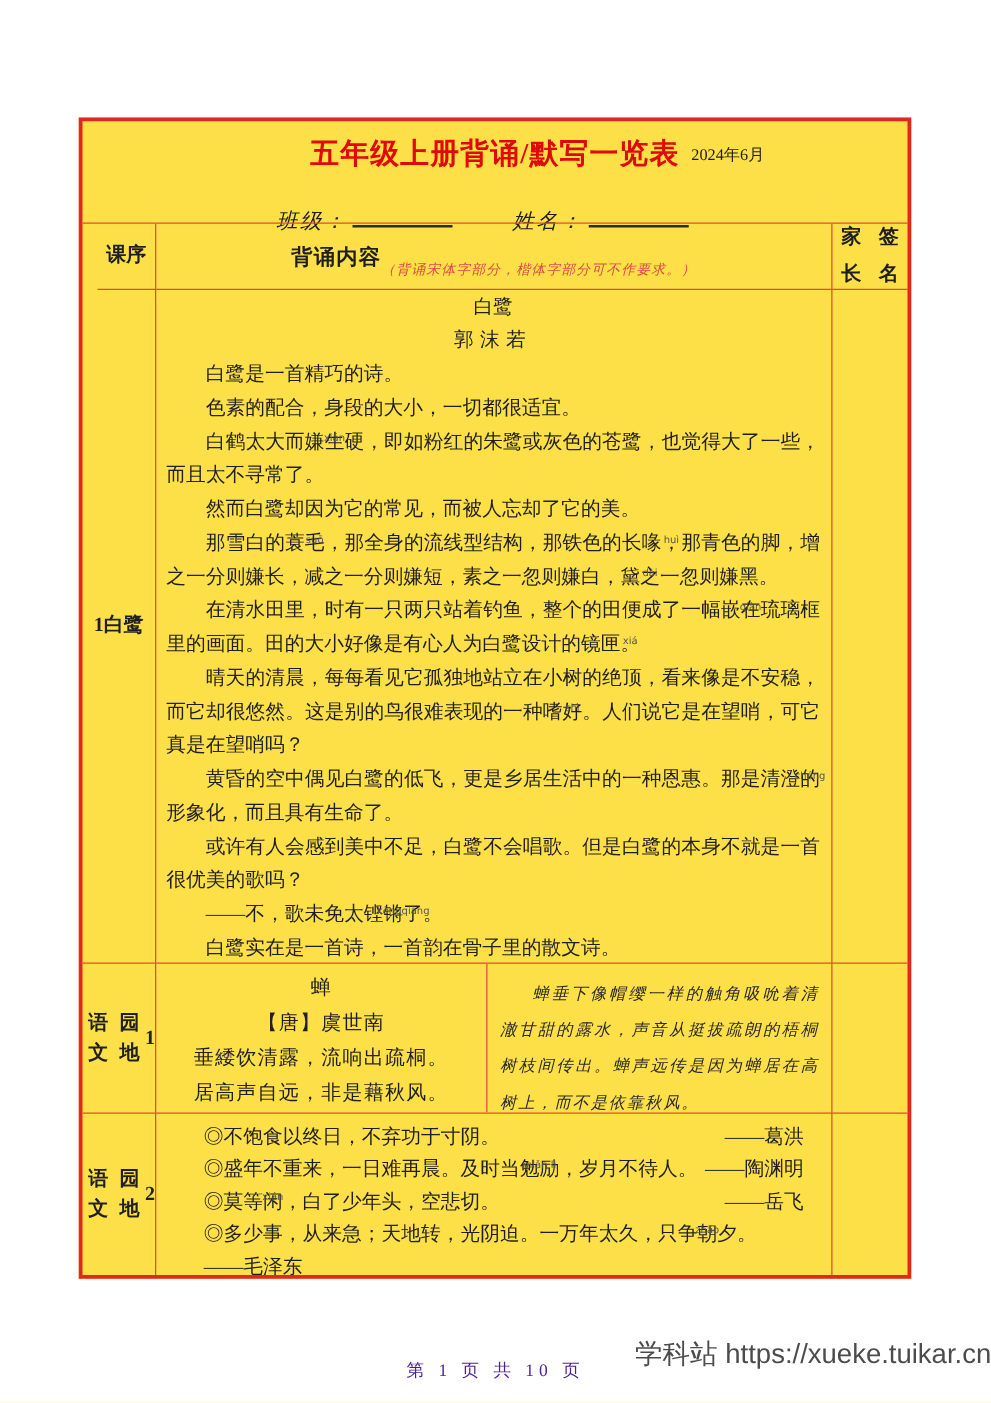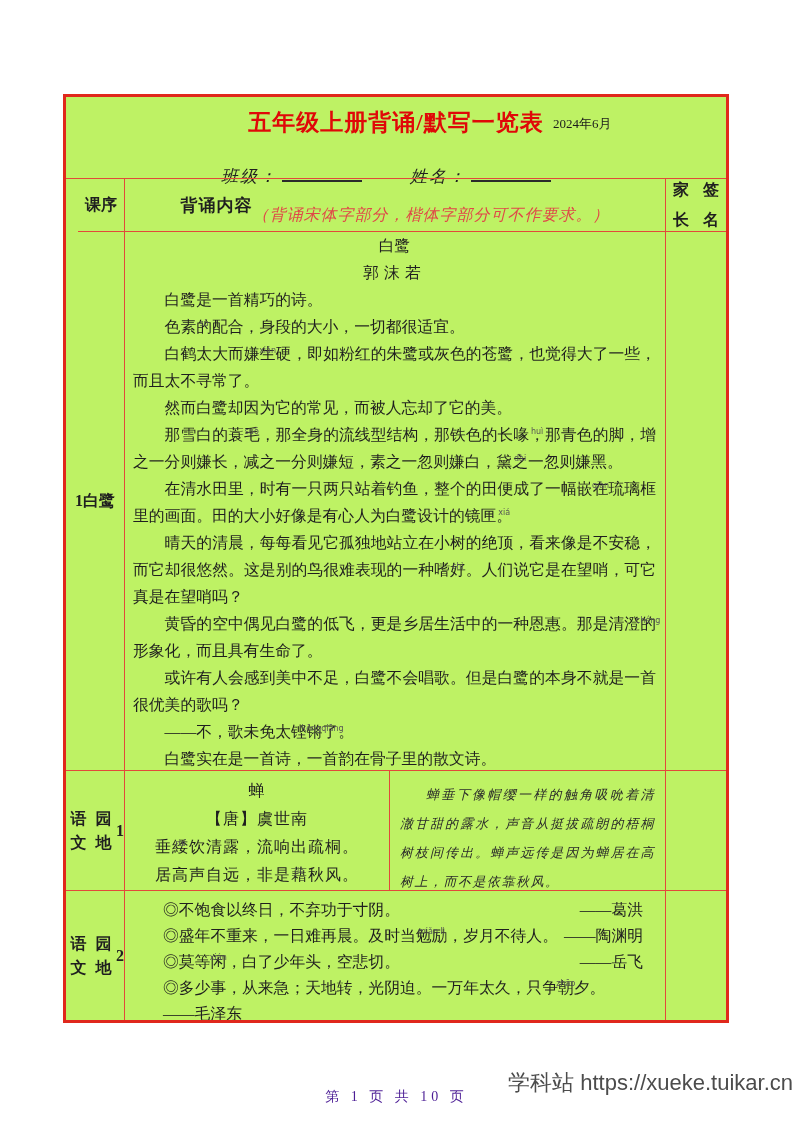--- a/index.html
+++ b/index.html
@@ -8,21 +8,21 @@
     width: 793px; height: 1122px;
     position: relative;
     font-family: "Liberation Serif", serif;
     color: #1f1f1f;
     overflow: hidden;
   }
   .redbox {
     position: absolute; left: 63px; top: 94px;
     width: 666px; height: 929px;
     border: 3px solid #e0281c;
-    background: #bef264;
+    background: #fde047;
   }
   .doc-title {
     position: absolute; left: 0; top: 10px; width: 100%;
     text-align: center;
     font-size: 23px; font-weight: bold; color: #e00808;
     letter-spacing: 1px;
   }
   .doc-date {
     position: absolute; left: 487px; top: 18px;
     font-size: 13px; color: #1c1c1c; font-weight: normal;
@@ -56,21 +56,21 @@
     font-weight: bold; font-size: 16px; line-height: 24px;
     text-align: center;
   }
   .hdr-course { font-weight: bold; font-size: 16px; margin-left: 12px; }
   .hdr-content {
     display: flex; flex-direction: row;
     align-items: center; justify-content: center;
   }
   .hdr-content .t { font-weight: bold; font-size: 17px; letter-spacing: 1px; }
   .hdr-content .note {
-    margin-top: 21px; font-size: 16px; color: #e04848;
+    margin-top: 21px; font-size: 11px; color: #e04848;
     font-style: italic; letter-spacing: 1px;
   }
   .hdr-sign { font-weight: bold; font-size: 16px; line-height: 30px; }
   .content-cell { padding: 0 9px 0 8px; }
   .para {
     font-size: 15.8px; line-height: 27px;
     text-align: justify; text-indent: 2em;
   }
   .para.center { text-align: center; text-indent: 0; }
   .para.author-line { letter-spacing: 5px; }

